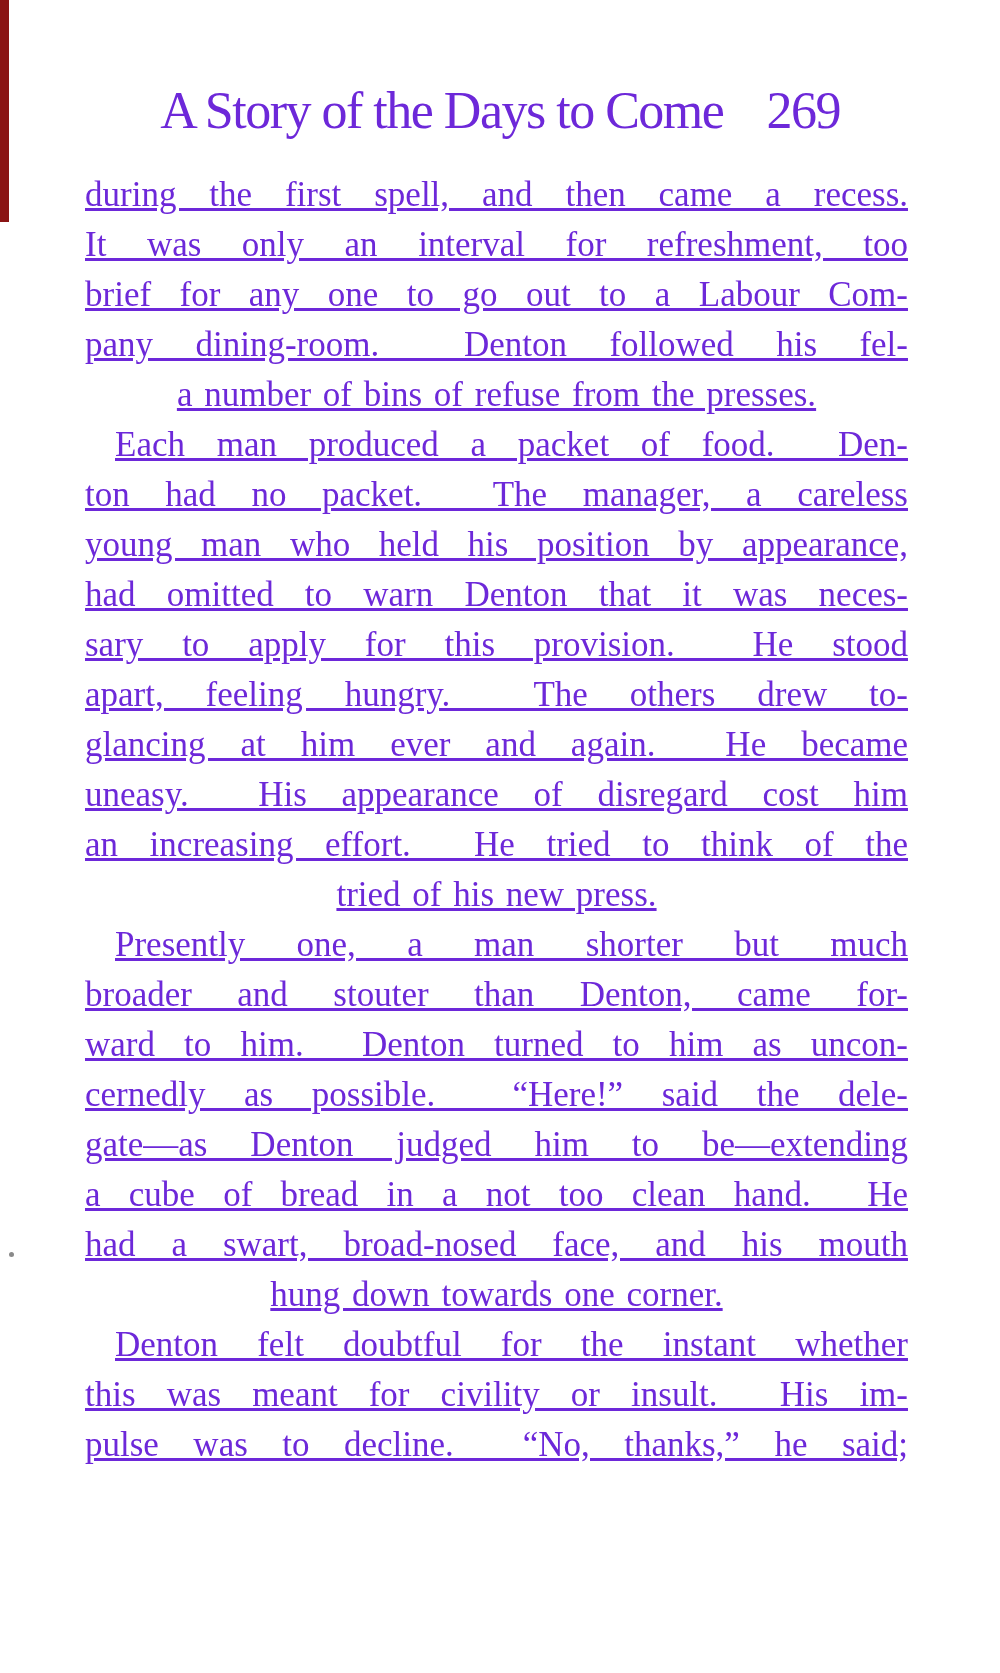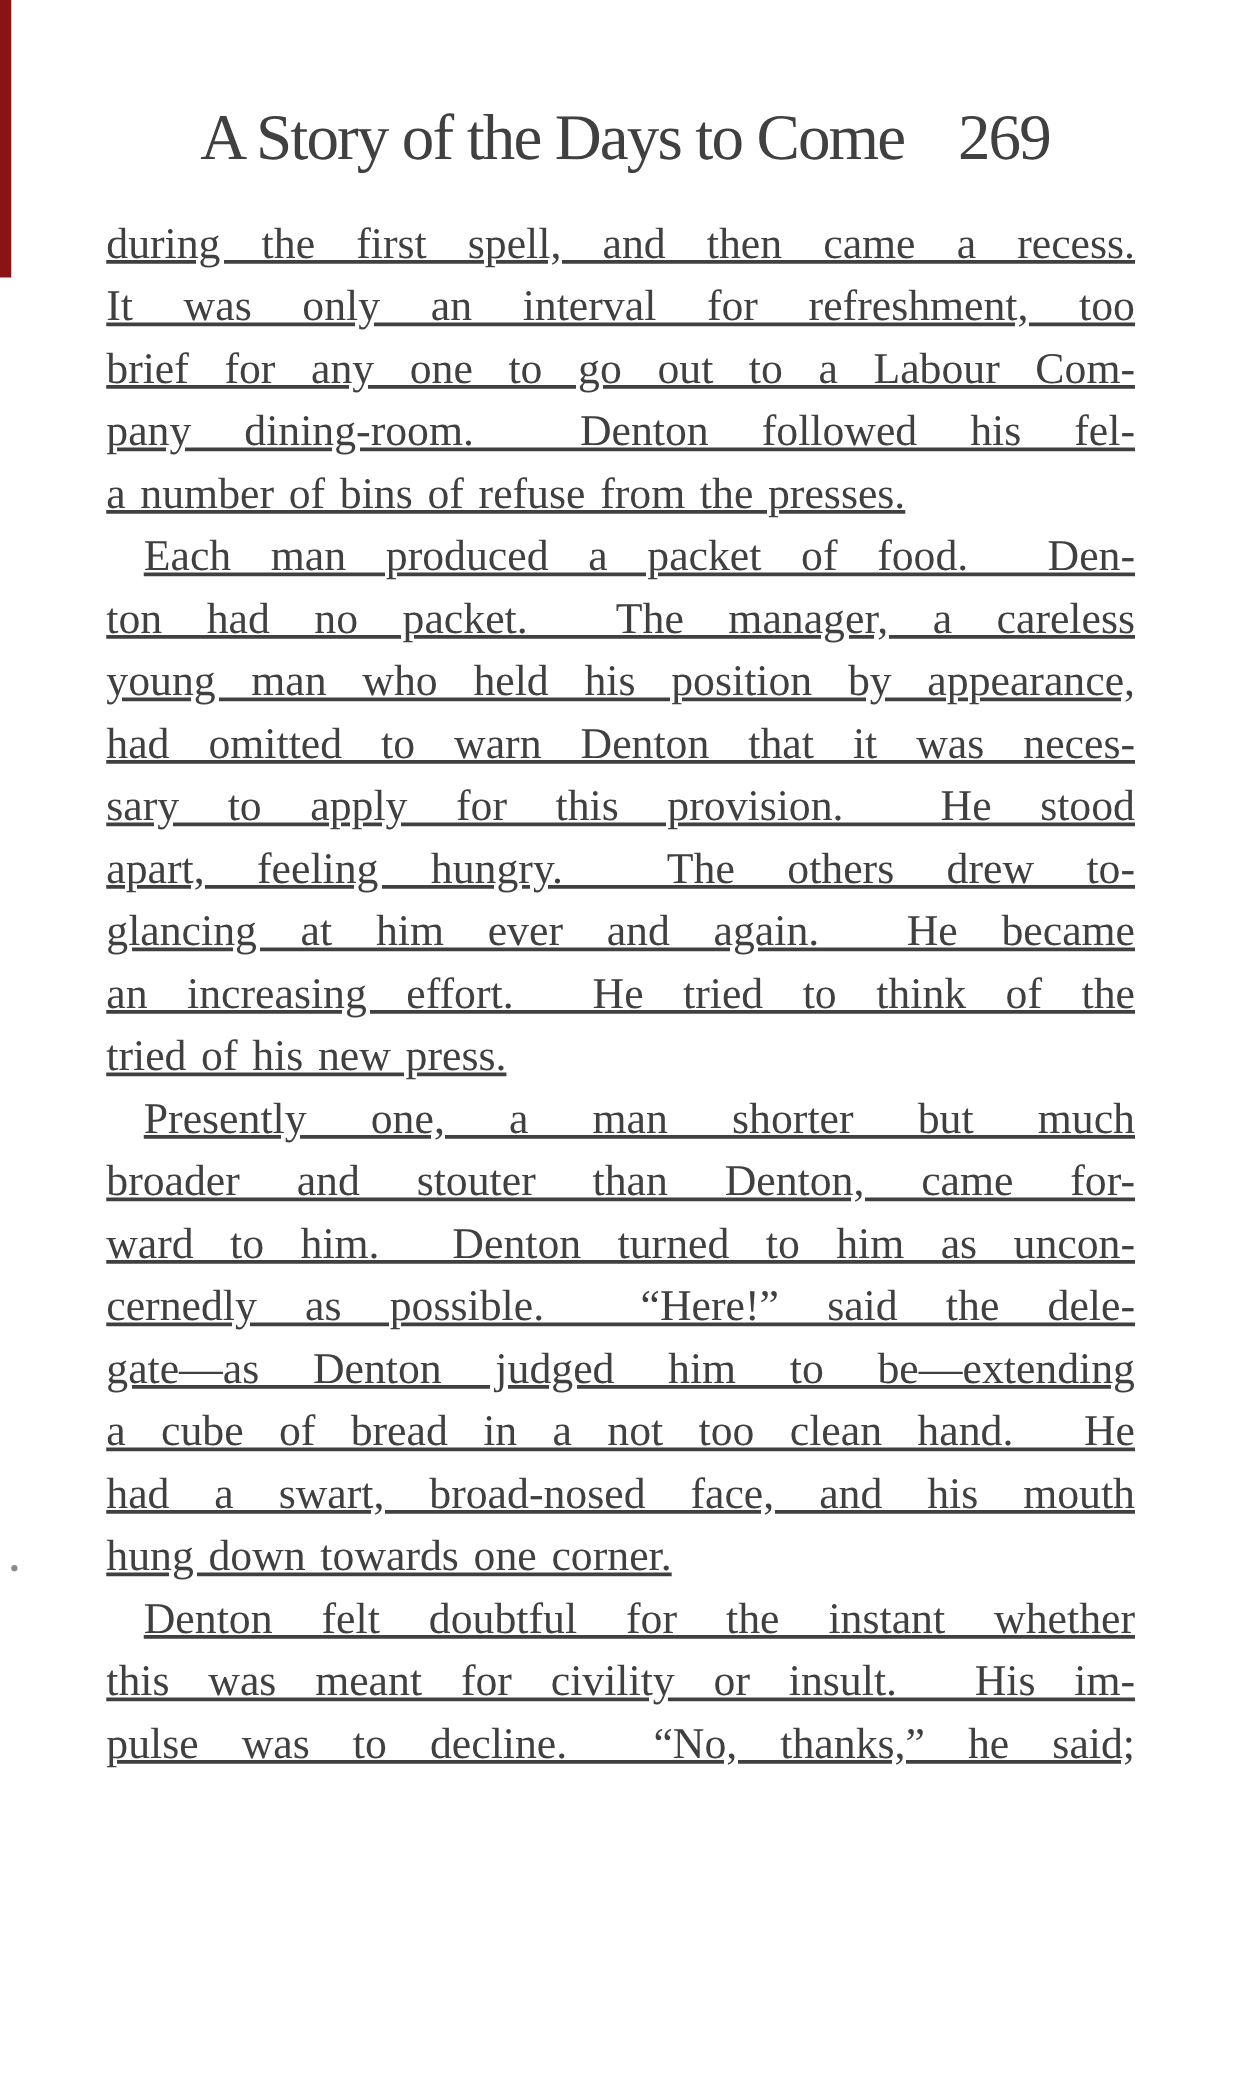--- a/index.html
+++ b/index.html
@@ -1,20 +1,20 @@
 <!DOCTYPE html>
 <html style="--edge-color: #8a1414;"><head>
 <meta charset="utf-8">
 <style>
   html,body{margin:0;padding:0;background:#ffffff;}
   .page{
     position:relative;
     width:1000px;height:1552px;
     background:#ffffff;
-    color:#404040;
+    color:#6d28d9;
     font-family:"Liberation Serif","DejaVu Serif",serif;
     overflow:hidden;
   }
   .edge-artifact{
     position:absolute;left:0;top:0;
     width:9px;height:222px;
     background:var(--edge-color,#8a1414);
   }
   .header{
     position:absolute;left:0;top:82px;width:1000px;
@@ -23,21 +23,21 @@
     letter-spacing:-1.5px;
     white-space:nowrap;
   }
   .pagenum{margin-left:43px;}
   .body-text{
     position:absolute;left:85px;top:170px;width:823px;
     font-size:35px;line-height:50px;
     word-spacing:3px;
     text-decoration:underline;
   }
-  .line{text-align:left;}
+  .line{text-align:center;}
   .line.just{text-align:justify;text-align-last:justify;text-justify:inter-word;}
   .line.indent{text-indent:30px;}
   .margin-speck{
     position:absolute;left:9px;top:1252px;
     width:5px;height:5px;border-radius:50%;
     background:#8a8a8a;
   }
 </style>
 </head>
 <body>
@@ -59,20 +59,21 @@
         <div class="line">a number of bins of refuse from the presses.</div>
       </div>
       <div class="para">
         <div class="line just indent">Each man produced a packet of food.&nbsp; Den-</div>
         <div class="line just">ton had no packet.&nbsp; The manager, a careless</div>
         <div class="line just">young man who held his position by appearance,</div>
         <div class="line just">had omitted to warn Denton that it was neces-</div>
         <div class="line just">sary to apply for this provision.&nbsp; He stood</div>
         <div class="line just">apart, feeling hungry.&nbsp; The others drew to-</div>
         <div class="line just">glancing at him ever and again.&nbsp; He became</div>
+        <div class="line just">uneasy.&nbsp; His appearance of disregard cost him</div>
         <div class="line just">an increasing effort.&nbsp; He tried to think of the</div>
         <div class="line">tried of his new press.</div>
       </div>
       <div class="para">
         <div class="line just indent">Presently one, a man shorter but much</div>
         <div class="line just">broader and stouter than Denton, came for-</div>
         <div class="line just">ward to him.&nbsp; Denton turned to him as uncon-</div>
         <div class="line just">cernedly as possible.&nbsp; “Here!” said the dele-</div>
         <div class="line just">gate—as Denton judged him to be—extending</div>
         <div class="line just">a cube of bread in a not too clean hand.&nbsp; He</div>

